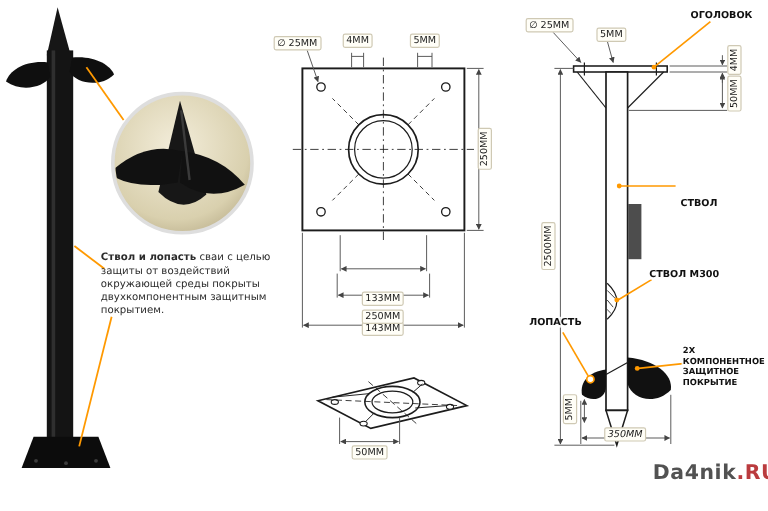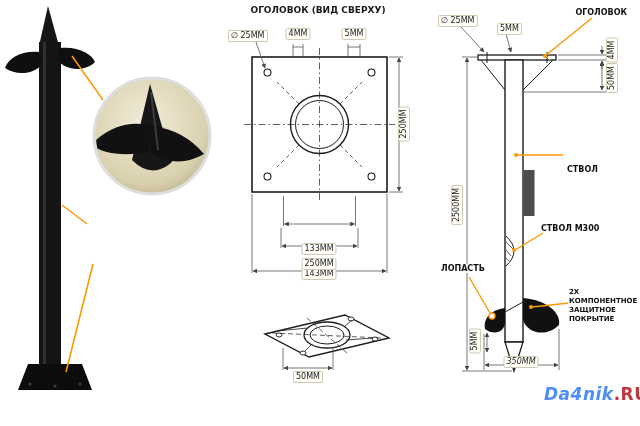--- a/index.html
+++ b/index.html
@@ -17,21 +17,21 @@
   .dim.vert{transform:translate(-50%,-50%) rotate(-90deg);}
   .part{
     position:absolute;font-size:8px;font-weight:bold;color:#101010;
     white-space:nowrap;background:rgba(255,255,255,.85);padding:0 1px;
   }
   .title{position:absolute;font-size:9px;font-weight:bold;transform:translateX(-50%);white-space:nowrap;}
   .note{position:absolute;font-size:8.5px;line-height:11px;color:#2b2b2b;}
   .note .b{font-weight:bold;}
   .coatlbl{width:74px;font-size:7px;line-height:9px;white-space:normal;text-align:left;}
   .watermark{position:absolute;font-size:17px;font-weight:bold;letter-spacing:.5px;opacity:.9;white-space:nowrap;}
-  .wm-name{color:#3b82f6;font-style:italic;}
+  .wm-name{color:#404040;}
   .wm-tld{color:#b3262a;}
 </style>
 </head>
 <body>
 
 <div class="canvas">
 
   <svg class="linework" width="640" height="426" viewBox="0 0 640 426">
     <defs>
       <marker id="arr" viewBox="0 0 10 10" refX="9" refY="5" markerWidth="6" markerHeight="6" orient="auto-start-reverse">
@@ -186,22 +186,25 @@
         <circle cx="514" cy="250" r="2" fill="#ff9900" stroke="none"></circle>
       <line x1="469" y1="277" x2="490" y2="313"></line>
         <circle cx="492" cy="316" r="3" stroke="#ff9900" fill="#fff"></circle>
       <line x1="569" y1="303" x2="532" y2="307"></line>
         <circle cx="531" cy="307" r="2" fill="#ff9900" stroke="none"></circle>
     </g>
   </svg>
 
   <div class="lblayer">
 
-
-    <div class="title" style="left:318px;top:5px;">ОГОЛОВОК (ВИД СВЕРХУ)</div>
+    <div class="note" style="left:84px;top:210px;width:150px;">
+      <span class="b">Ствол и лопасть</span>
+      <span>сваи с целью защиты от воздействий окружающей среды покрыты двухкомпонентным защитным покрытием.</span>
+    </div>
+
     <div class="dim" style="left:228px;top:30px;">∅ 25ММ</div>
     <div class="dim center" style="left:298px;top:28px;">4ММ</div>
     <div class="dim center" style="left:354px;top:28px;">5ММ</div>
     <div class="dim vert" style="left:404px;top:124px;">250ММ</div>
     <div class="dim center" style="left:319px;top:211px;margin-top:32px;">133ММ</div>
     <div class="dim center" style="left:319px;top:234px;margin-top:34px;">143ММ</div>
     <div class="dim center" style="left:319px;top:258px;">250ММ</div>
 
     <div class="dim center" style="left:308px;top:371px;">50ММ</div>
 

